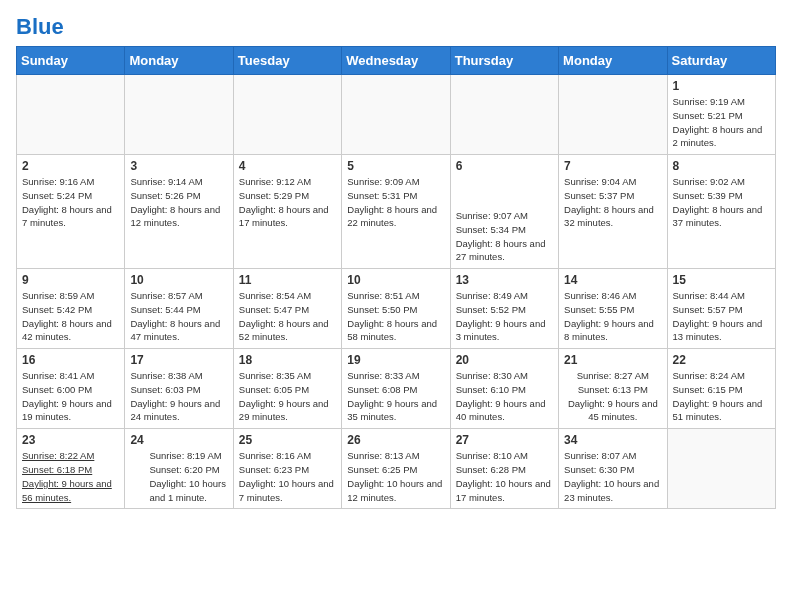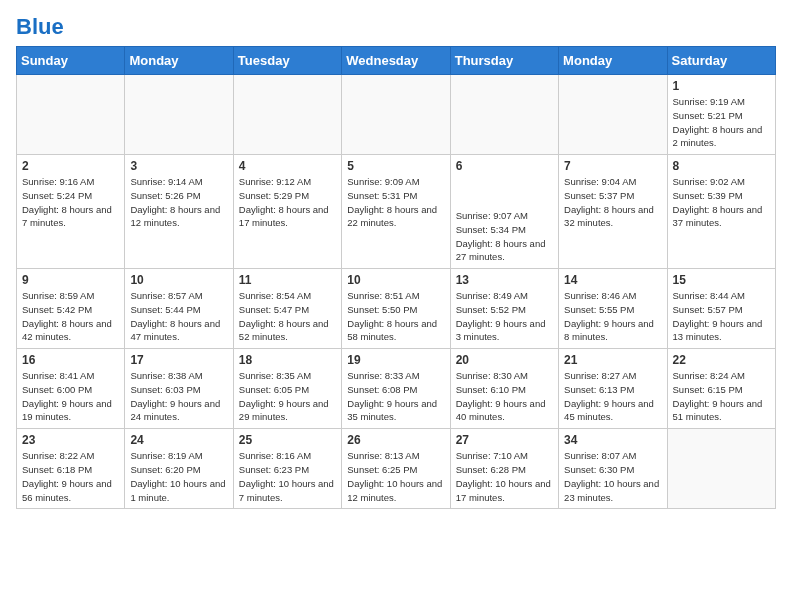--- a/index.html
+++ b/index.html
@@ -232,59 +232,59 @@
 Daylight: 9 hours and 35 minutes.</div>
         </td>
         <td>
           <span class="day-num">20</span>
           <div class="day-info" style="white-space: pre-line;">Sunrise: 8:30 AM
 Sunset: 6:10 PM
 Daylight: 9 hours and 40 minutes.</div>
         </td>
         <td>
           <span class="day-num">21</span>
-          <div class="day-info" style="white-space: pre-line;">Sunrise: 8:27 AM
+          <div class="day-info" style="white-space: pre-line; text-align: center;">Sunrise: 8:27 AM
 Sunset: 6:13 PM
 Daylight: 9 hours and 45 minutes.</div>
         </td>
         <td>
           <span class="day-num">22</span>
           <div class="day-info" style="white-space: pre-line;">Sunrise: 8:24 AM
 Sunset: 6:15 PM
 Daylight: 9 hours and 51 minutes.</div>
         </td>
       </tr>
       <tr>
         <td>
           <span class="day-num">23</span>
-          <div class="day-info" style="white-space: pre-line;">Sunrise: 8:22 AM
+          <div class="day-info" style="white-space: pre-line; text-decoration: underline;">Sunrise: 8:22 AM
 Sunset: 6:18 PM
 Daylight: 9 hours and 56 minutes.</div>
         </td>
         <td>
           <span class="day-num">24</span>
-          <div class="day-info" style="white-space: pre-line;">Sunrise: 8:19 AM
+          <div class="day-info" style="white-space: pre-line; margin-left: 19px;">Sunrise: 8:19 AM
 Sunset: 6:20 PM
 Daylight: 10 hours and 1 minute.</div>
         </td>
         <td>
           <span class="day-num">25</span>
           <div class="day-info" style="white-space: pre-line;">Sunrise: 8:16 AM
 Sunset: 6:23 PM
 Daylight: 10 hours and 7 minutes.</div>
         </td>
         <td>
           <span class="day-num">26</span>
           <div class="day-info" style="white-space: pre-line;">Sunrise: 8:13 AM
 Sunset: 6:25 PM
 Daylight: 10 hours and 12 minutes.</div>
         </td>
         <td>
           <span class="day-num">27</span>
-          <div class="day-info" style="white-space: pre-line;">Sunrise: 7:10 AM
+          <div class="day-info" style="white-space: pre-line;">Sunrise: 8:10 AM
 Sunset: 6:28 PM
 Daylight: 10 hours and 17 minutes.</div>
         </td>
         <td>
           <span class="day-num">34</span>
           <div class="day-info" style="white-space: pre-line;">Sunrise: 8:07 AM
 Sunset: 6:30 PM
 Daylight: 10 hours and 23 minutes.</div>
         </td>
         <td class="empty"></td>

